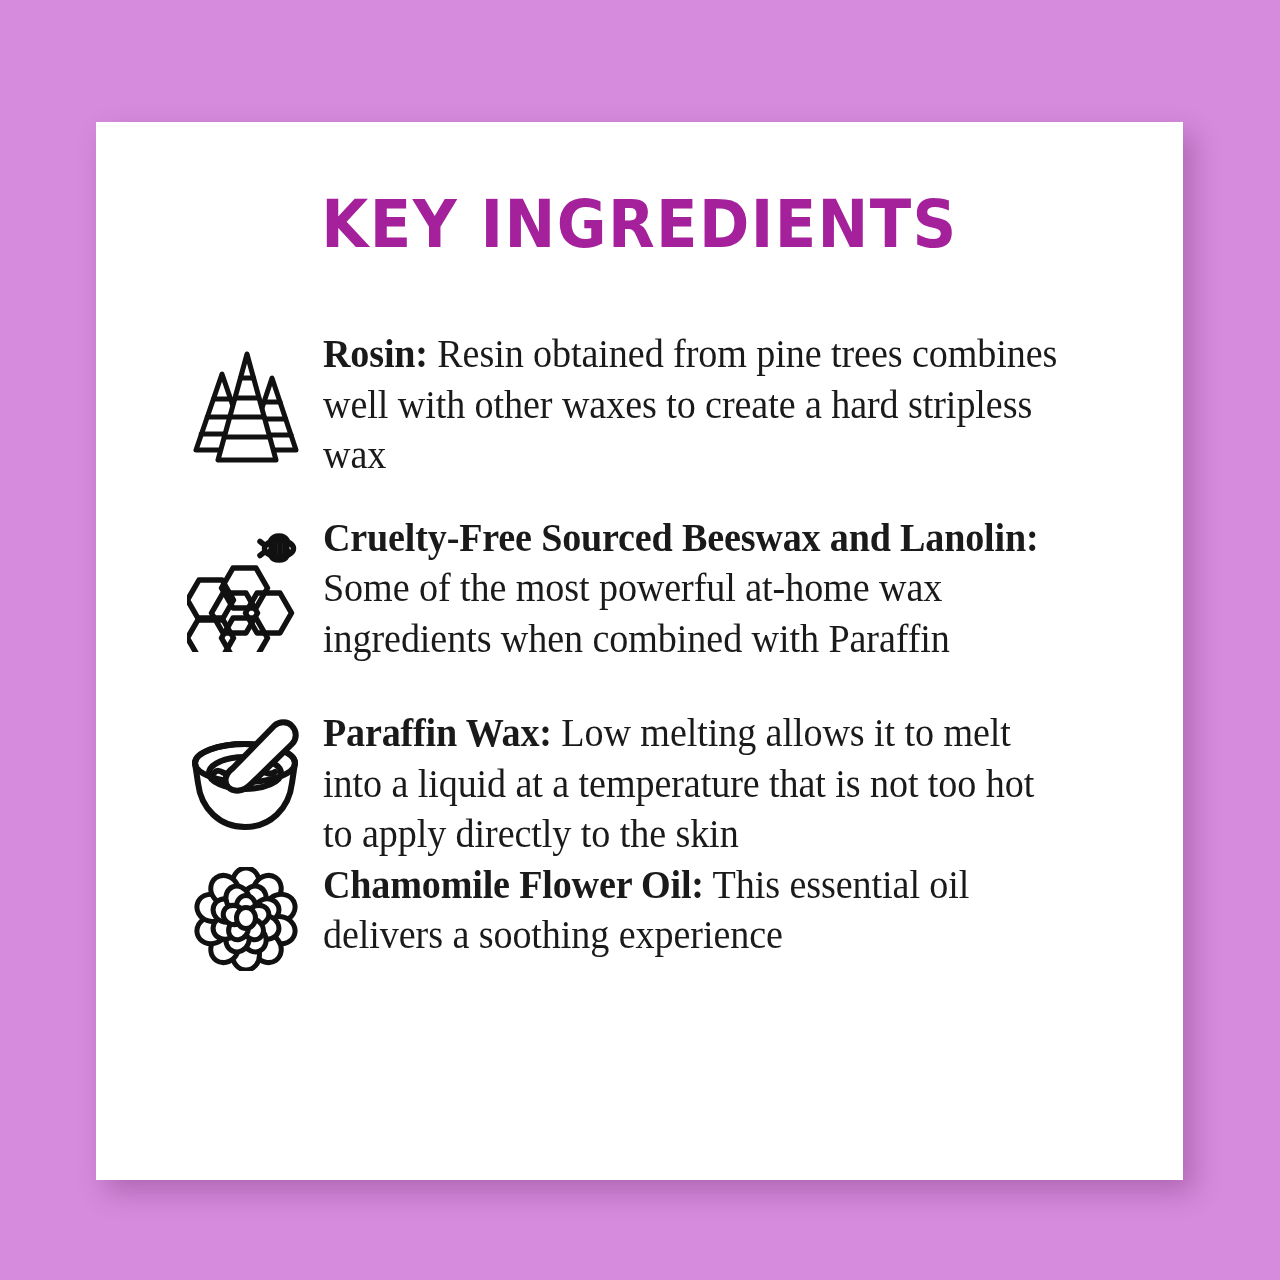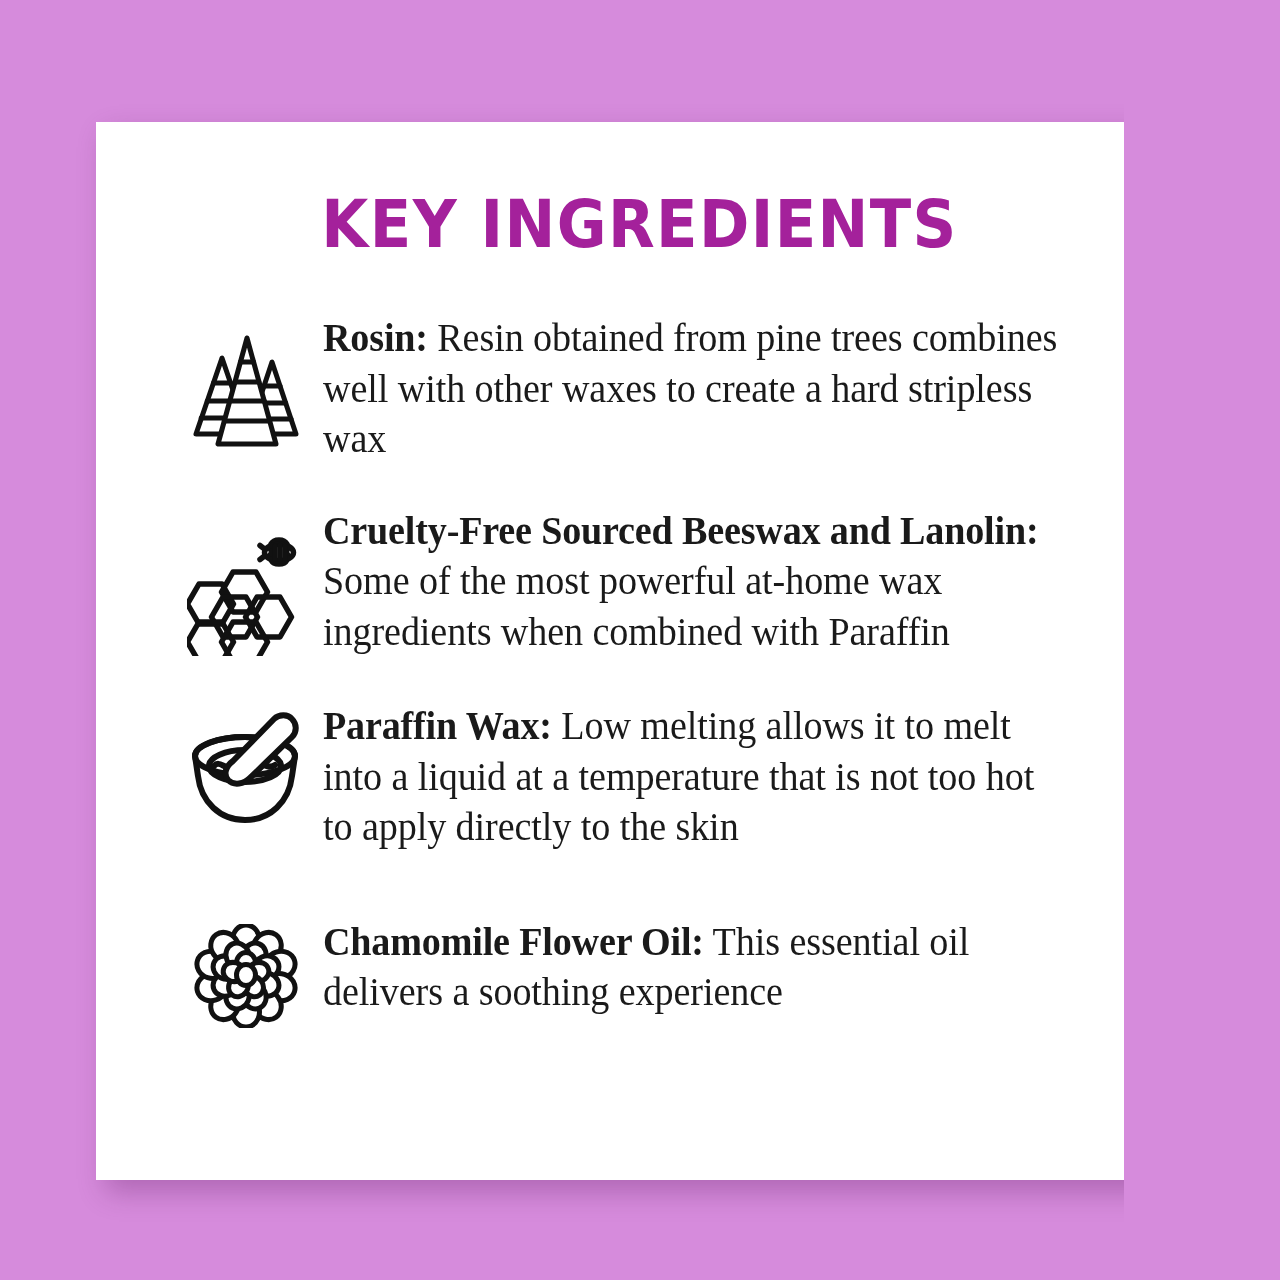--- a/index.html
+++ b/index.html
@@ -6,21 +6,21 @@
   * { margin:0; padding:0; box-sizing:border-box; }
   html, body { width:1280px; height:1280px; }
   body {
     background:#d68bdc;
     font-family:"Liberation Serif", serif;
     -webkit-font-smoothing:antialiased;
   }
 
   .stage {
     position:relative;
-    width:1124px;
+    width:1280px;
     height:1280px;
     overflow:hidden;
   }
 
   .card {
     position:absolute;
     left:96px;
     top:122px;
     width:1087px;
     height:1058px;
@@ -41,34 +41,34 @@
     line-height:66px;
     letter-spacing:1.5px;
     transform:scaleX(0.92);
     transform-origin:center top;
     white-space:nowrap;
   }
 
   .list {
     position:absolute;
     left:0;
-    top:190px;
+    top:206px;
     width:100%;
   }
 
   .row {
     display:flex;
     align-items:flex-start;
     padding-left:72px;
     padding-right:56px;
   }
   .row.r1 { margin-top:0px; }
-  .row.r2 { margin-top:41px;align-items:flex-end; }
+  .row.r2 { margin-top:32px; }
   .row.r3 { margin-top:44px; }
-  .row.r4 { margin-top:64px; }
+  .row.r4 { }
 
   .icon-cell {
     flex:0 0 155px;
     display:flex;
     align-items:flex-start;
     justify-content:center;
     padding-top:8px;
   }
   .icon-cell.trees  { padding-top:18px; }
   .icon-cell.hive   { padding-top:18px; }

